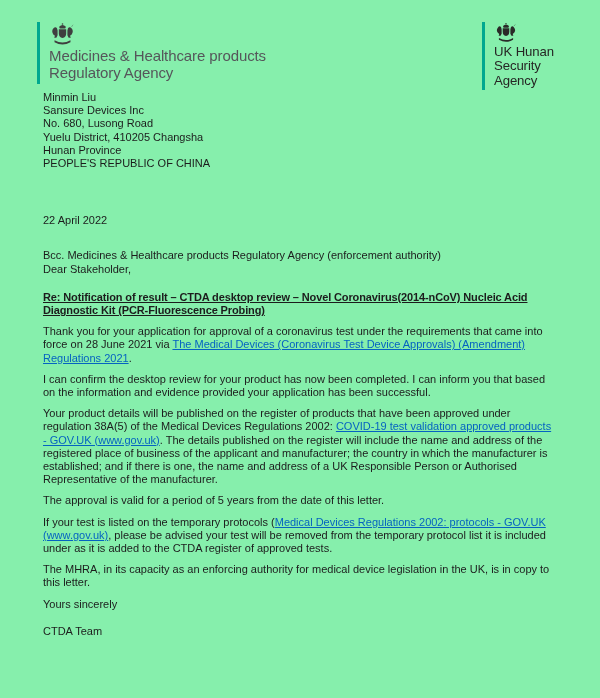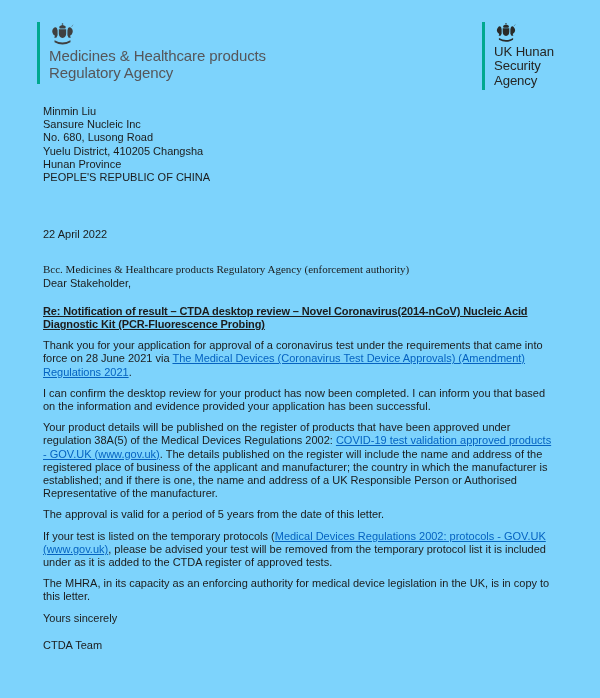--- a/index.html
+++ b/index.html
@@ -1,21 +1,21 @@
 <!DOCTYPE html>
 <html><head>
 <meta charset="utf-8">
 <style>
   * { margin:0; padding:0; box-sizing:border-box; }
   html,body { background:#ffffff; }
   .page {
     position:relative;
     width:600px; height:698px;
     margin:0 auto;
-    background:#7dd3fc;
+    background:#86efac;
     font-family:"Liberation Sans","DejaVu Sans",sans-serif;
     color:#1c1c1c;
     overflow:hidden;
   }
   
   .header {
     display:flex;
     justify-content:space-between;
     align-items:flex-start;
     padding:22px 46px 0 37px;
@@ -34,24 +34,24 @@
   }
   .ukhsa-name {
     font-size:13.2px; line-height:14.3px;
     color:#262624; letter-spacing:-0.1px;
   }
   
   .body {
     padding:0 43px 0 43px;
     font-size:11px; line-height:13.2px;
   }
-  .recipient { margin-top:15px; }
+  .recipient { margin-top:1px; }
   .recipient div { white-space:nowrap; }
   .date-row { margin-top:44px; text-align:left; padding-right:13px; }
-  .bcc-row { margin-top:22px;font-family:Liberation Serif, serif; }
+  .bcc-row { margin-top:22px; }
   .salutation { margin-top:0; }
   .subject {
     margin-top:15px; margin-bottom:8px;
     font-weight:bold; text-decoration:underline;
     width:520px; letter-spacing:-0.12px;
   }
   .para { margin-bottom:8px; width:512px; }
   .link {
     color:#0563c1; text-decoration:underline; cursor:pointer;
   }
@@ -103,21 +103,21 @@
         </div>
       </div>
     </div>
 
   </div>
 
   <div class="body">
 
     <div class="recipient">
       <div>Minmin Liu</div>
-      <div>Sansure Nucleic Inc</div>
+      <div>Sansure Devices Inc</div>
       <div>No. 680, Lusong Road</div>
       <div>Yuelu District, 410205 Changsha</div>
       <div>Hunan Province</div>
       <div>PEOPLE'S REPUBLIC OF CHINA</div>
     </div>
 
     <div class="date-row">22 April 2022</div>
 
     <div class="bcc-row">Bcc. Medicines &amp; Healthcare products Regulatory Agency (enforcement authority)</div>
 

